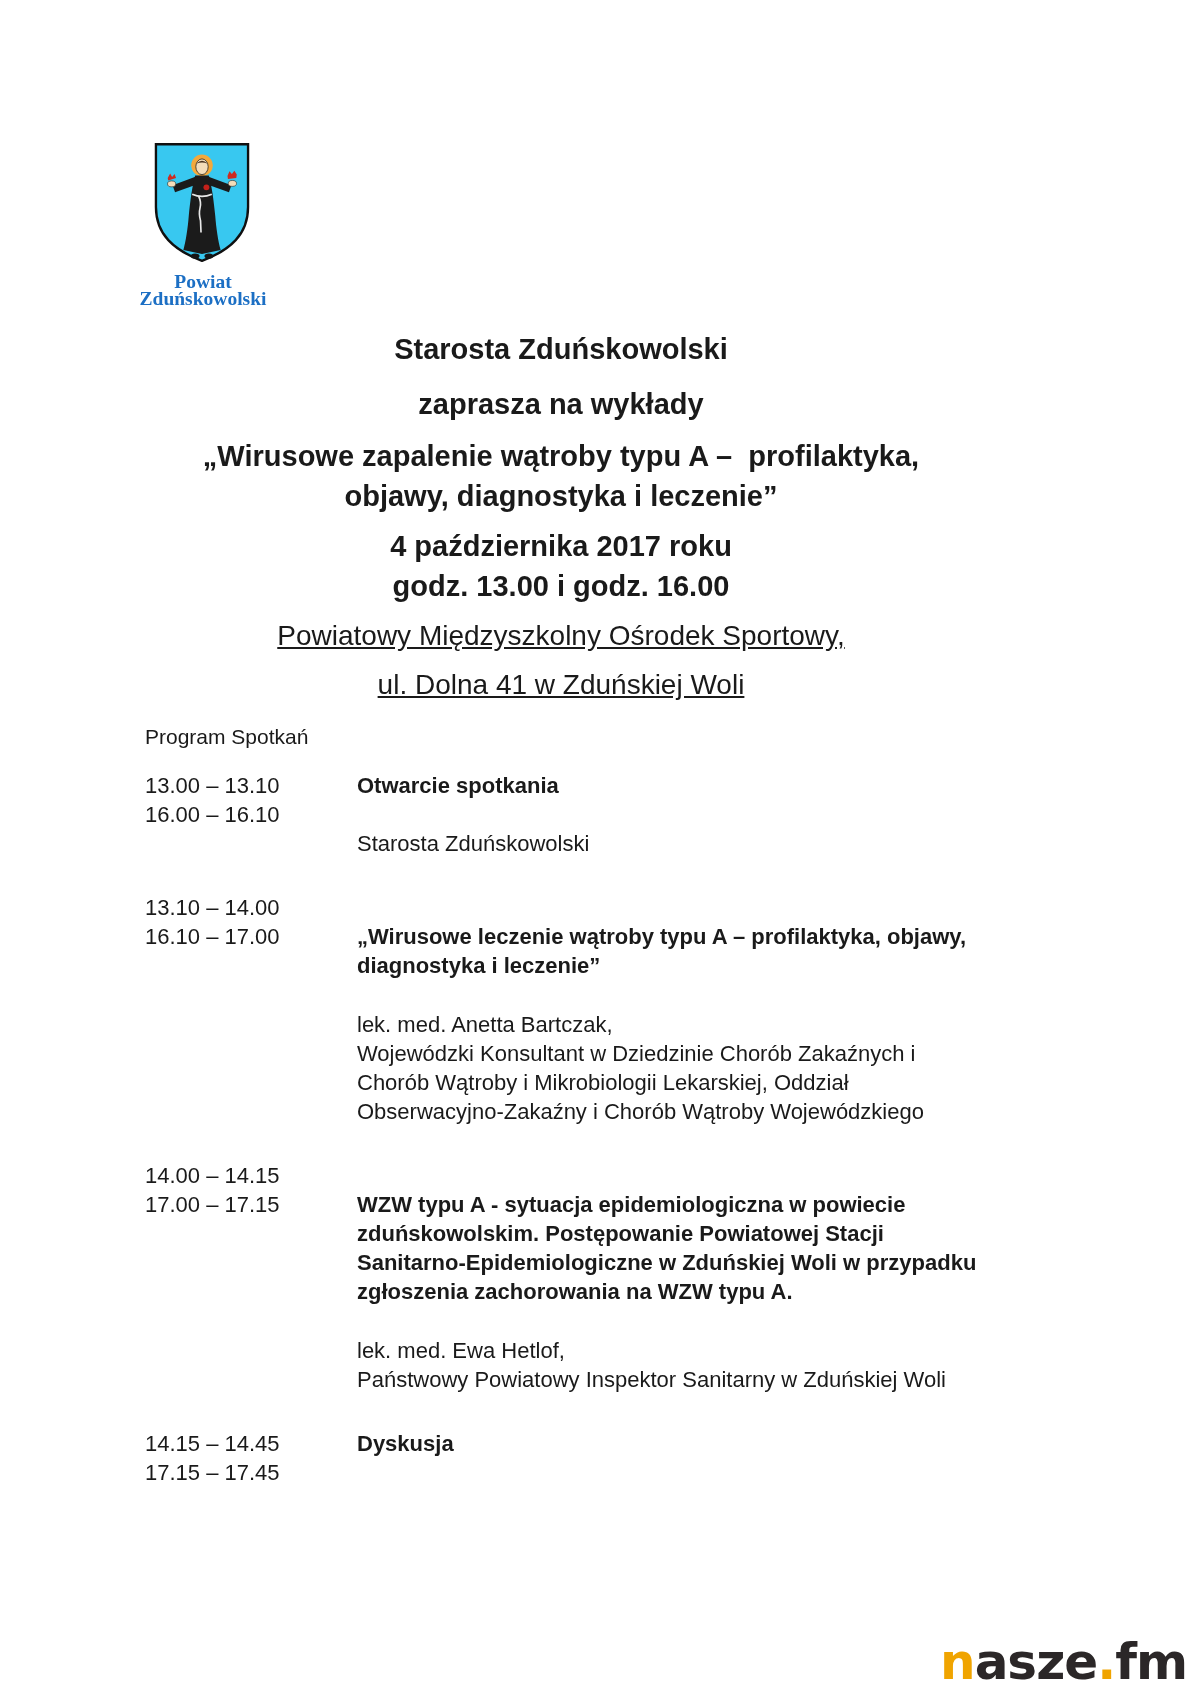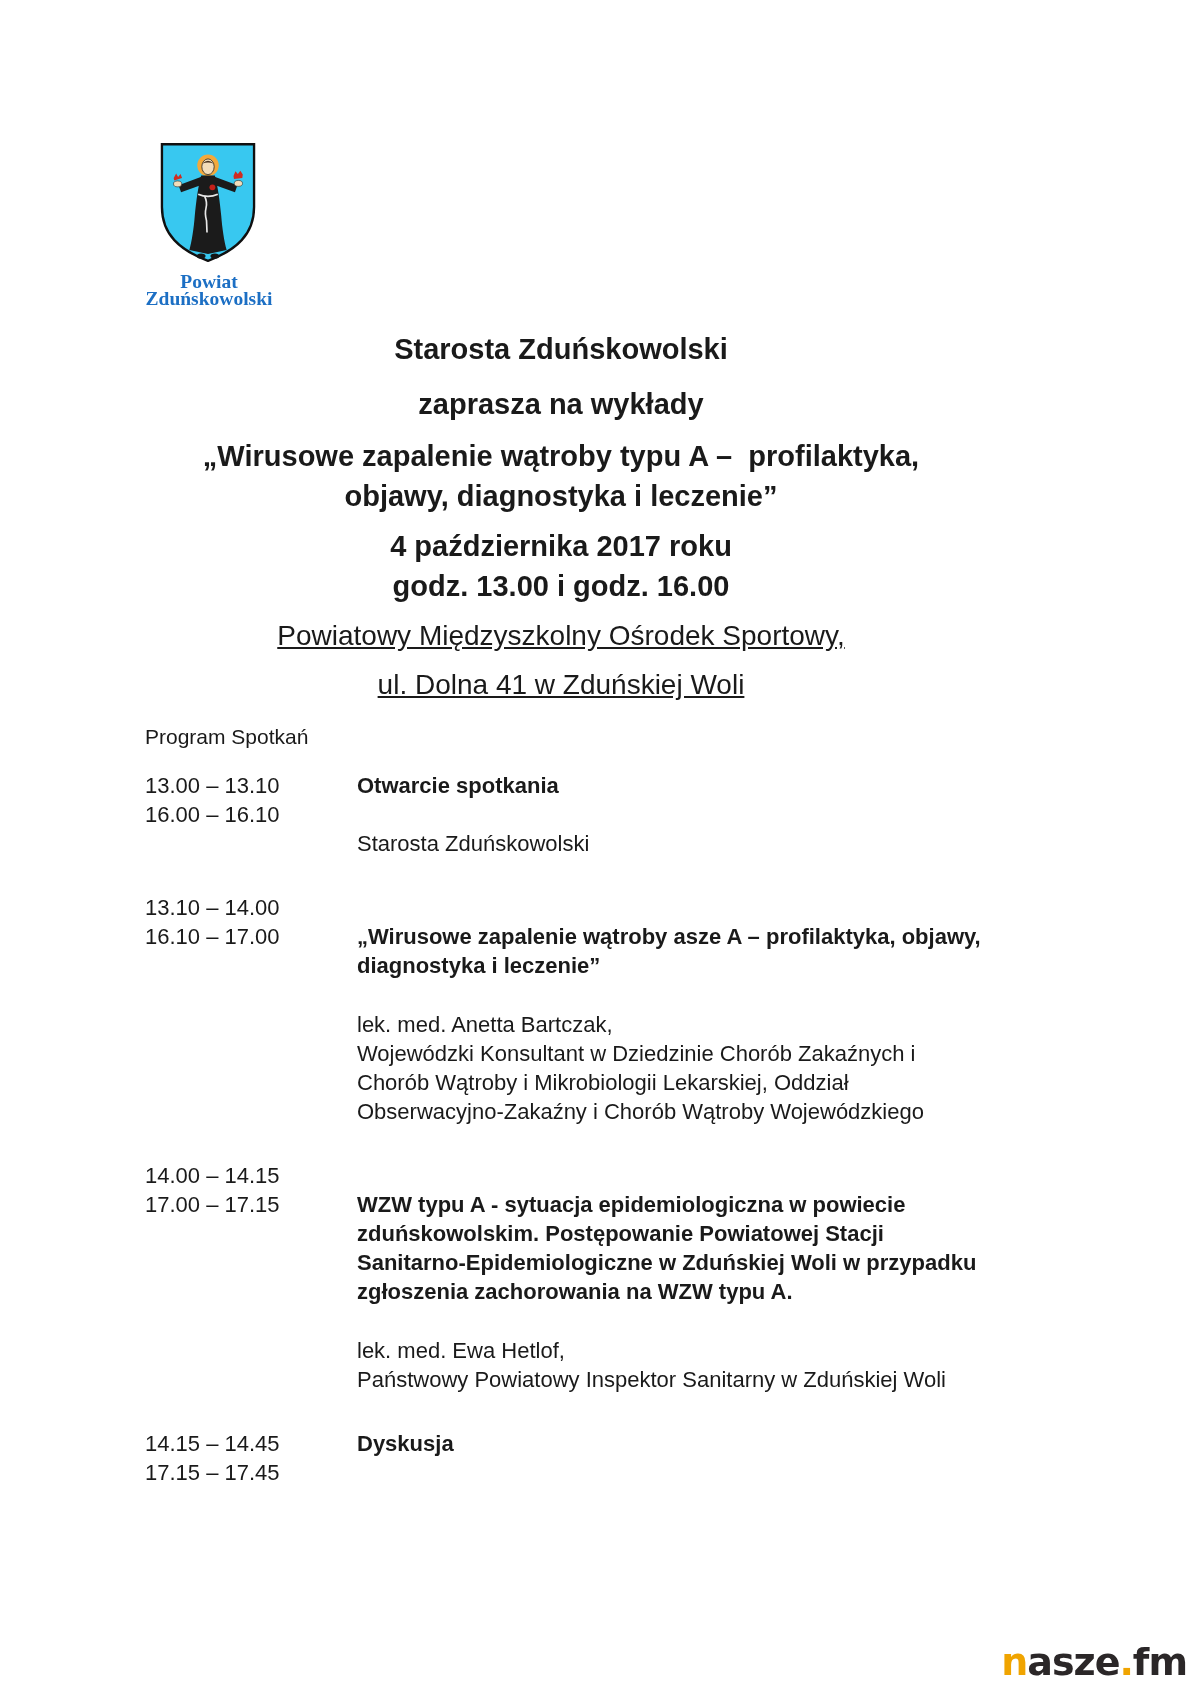--- a/index.html
+++ b/index.html
@@ -7,21 +7,21 @@
     position:relative;
     width:1200px;
     height:1696px;
     background:#ffffff;
     color:#1a1a1a;
     font-family:"Liberation Sans","DejaVu Sans",sans-serif;
     overflow:hidden;
   }
 
   
-  .logo{position:absolute;left:158px;top:142px;width:200px;}
+  .logo{position:absolute;left:152px;top:142px;width:200px;}
   .logo svg{display:block;margin-left:1px;}
   .logo-caption{
     position:absolute;left:-49px;top:131px;width:200px;
     text-align:center;
     font-family:"Liberation Serif","DejaVu Serif",serif;
     font-weight:bold;
     font-size:19.5px;
     line-height:17px;
     color:#1c6fc4;
   }
@@ -62,21 +62,21 @@
     line-height:29.1px;
     white-space:pre;
   }
   .line.bold{font-weight:bold;}
 
   
   .brand{
     position:absolute;right:13px;bottom:10px;
     font-family:"DejaVu Sans",sans-serif;
     font-weight:bold;
-    font-size:38px;
+    font-size:50px;
     line-height:48px;
     letter-spacing:-1px;
     color:#2b2728;
   }
   .brand .y{color:#f0a400;}
 </style>
 </head>
 <body>
 
 <div class="page">
@@ -131,21 +131,21 @@
         </div>
     </div>
 
     <div class="prow">
       <div class="time-col">
           <div class="line">13.10 – 14.00</div>
           <div class="line">16.10 – 17.00</div>
         </div>
       <div class="desc-col">
           <div class="line">&nbsp;</div>
-          <div class="line bold">„Wirusowe zapalenie wątroby asze A – profilaktyka, objawy,</div>
+          <div class="line bold">„Wirusowe leczenie wątroby typu A – profilaktyka, objawy,</div>
           <div class="line bold">diagnostyka i leczenie”</div>
           <div class="line">&nbsp;</div>
           <div class="line">lek. med. Anetta Bartczak,</div>
           <div class="line">Wojewódzki Konsultant w Dziedzinie Chorób Zakaźnych i</div>
           <div class="line">Chorób Wątroby i Mikrobiologii Lekarskiej, Oddział</div>
           <div class="line">Obserwacyjno-Zakaźny i Chorób Wątroby Wojewódzkiego</div>
         </div>
     </div>
 
     <div class="prow">

